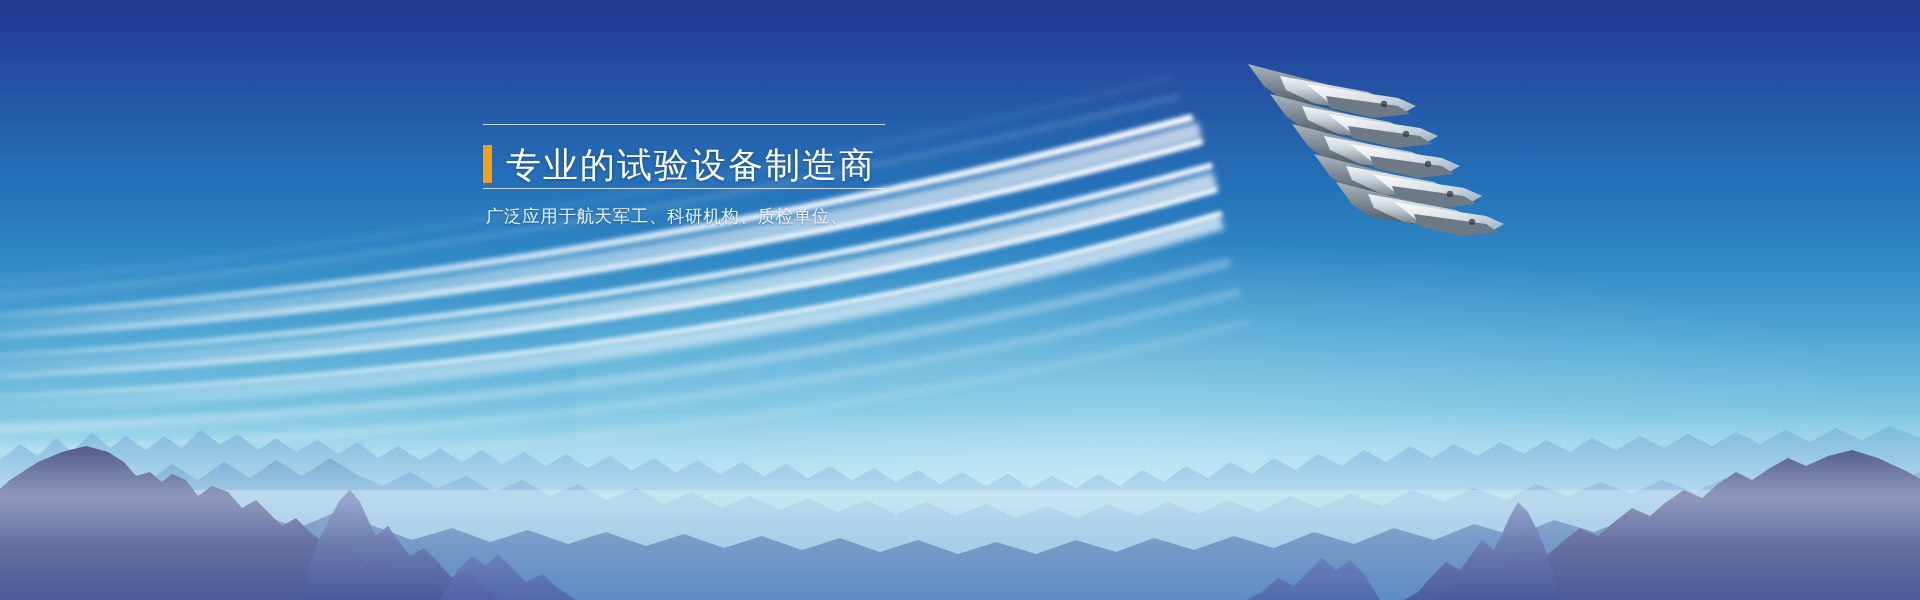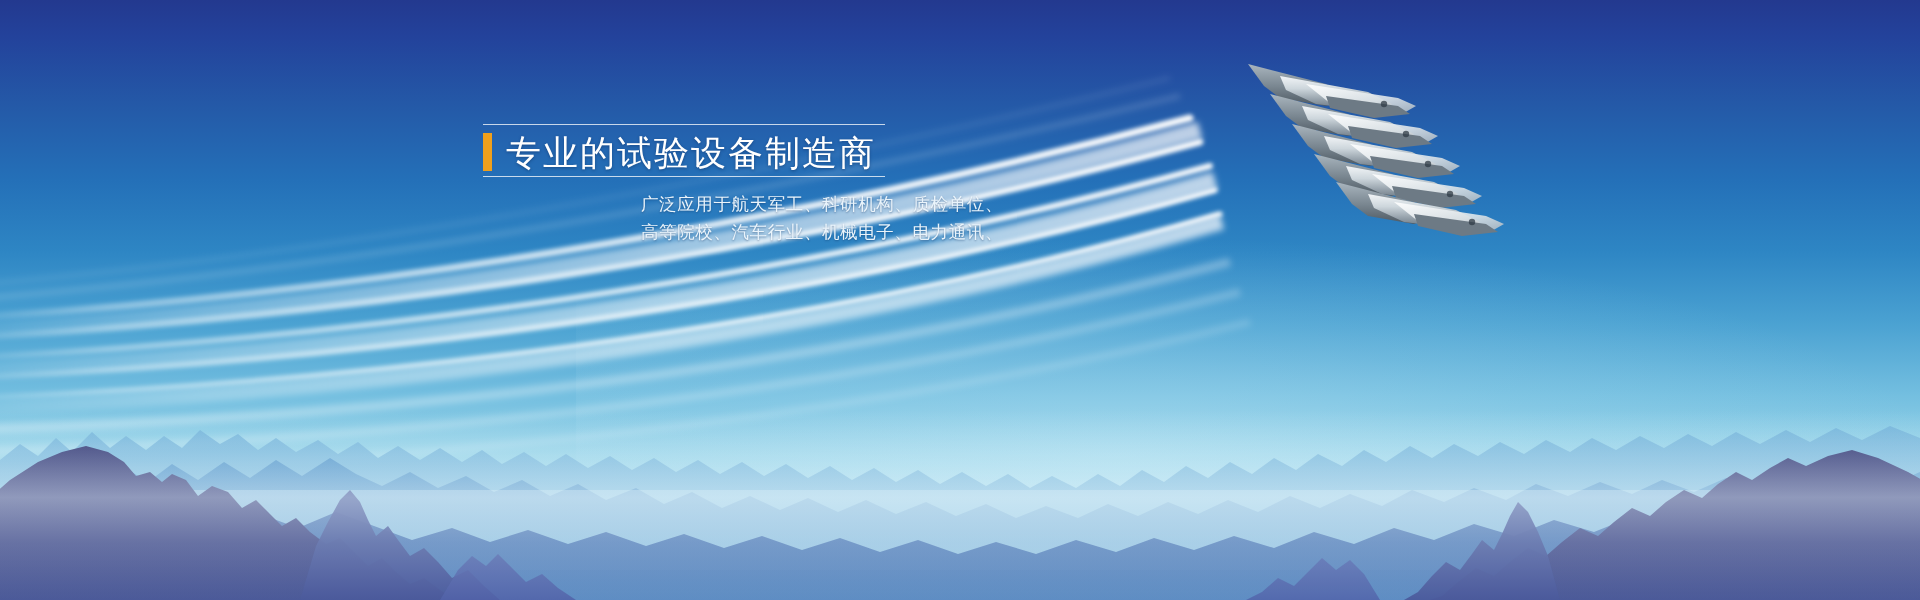--- a/index.html
+++ b/index.html
@@ -100,21 +100,21 @@
     background: rgba(255,255,255,0.75);
     width: 402px;
   }
   .rule.lower {
     width: 402px;
     margin-top: 5px;
   }
   .headline-row {
     display: flex;
     align-items: center;
-    margin-top: 8px;
+    margin-top: 20px;
   }
   .accent-bar {
     width: 9px;
     height: 38px;
     background: #f0a01c;
     flex: 0 0 auto;
     margin-right: 14px;
   }
   .headline {
     color: #ffffff;
@@ -126,21 +126,21 @@
   }
   .subcopy {
     margin-top: 14px;
     margin-left: 3px;
     color: #eaf4fb;
     font-size: 17.5px;
     line-height: 1.58;
     letter-spacing: 0.6px;
     text-shadow: 0 1px 2px rgba(12,40,85,0.40);
   }
-  .subcopy div { white-space: nowrap; text-align: right; }
+  .subcopy div { white-space: nowrap; }
 </style>
 </head>
 <body>
 
 <div class="banner">
 
   <div class="sky"></div>
   <div class="sky-glow"></div>
 
   <svg class="contrails" width="1920" height="600" viewBox="0 0 1920 600" preserveAspectRatio="none">
@@ -354,17 +354,16 @@
 
     <div class="headline-row">
       <span class="accent-bar"></span>
       <span class="headline">专业的试验设备制造商</span>
     </div>
 
     <div class="rule lower"></div>
 
     <div class="subcopy">
       <div>广泛应用于航天军工、科研机构、质检单位、</div>
-      <div>高等院校、汽车行业、机械电子、电力通讯、</div>
     </div>
   </div>
 
 </div>
 
 </body></html>

